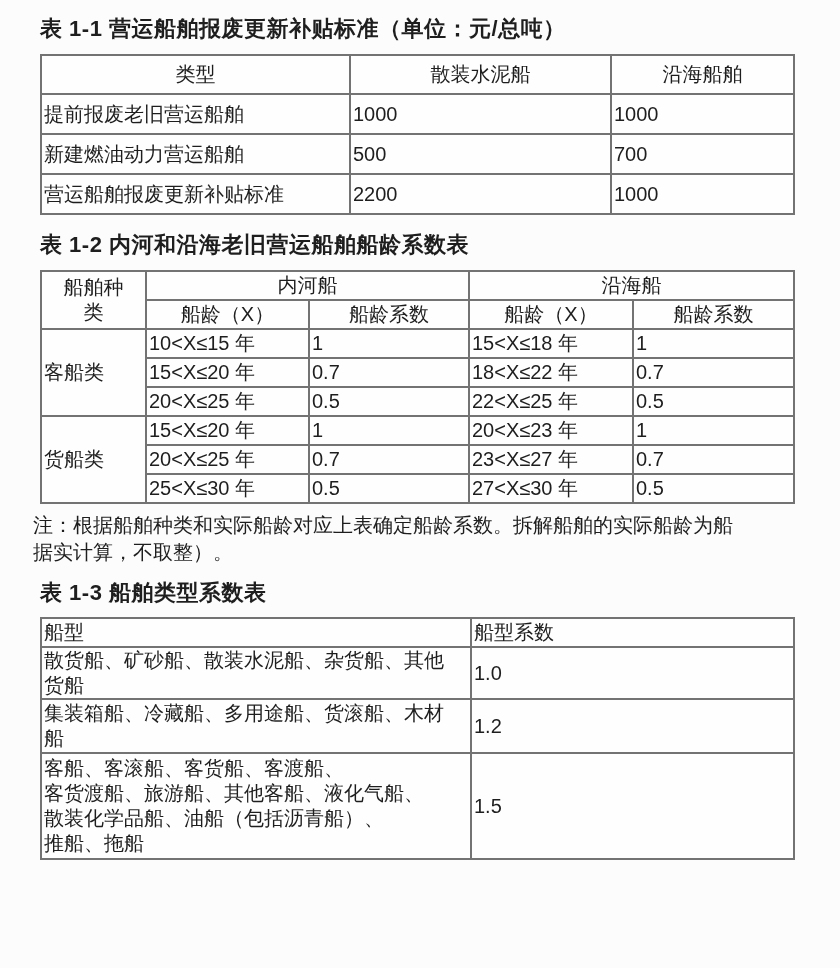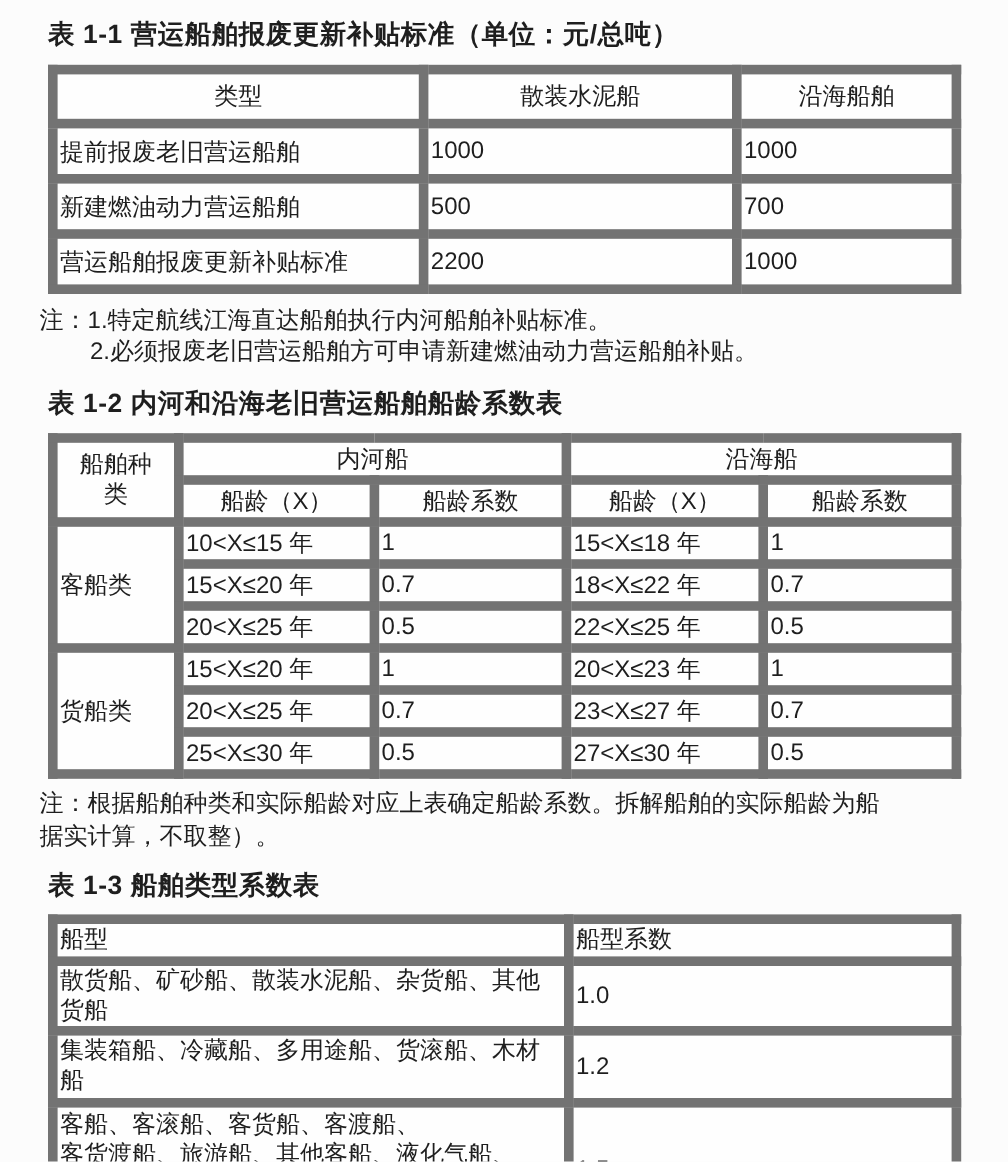--- a/index.html
+++ b/index.html
@@ -23,21 +23,21 @@
   #title-2 { margin-top: 15px; margin-bottom: 10px; }
   #title-3 { margin-top: 12px; margin-bottom: 9px; }
 
   table {
     border-collapse: collapse;
     table-layout: fixed;
     width: 753px;
     background: #fefefe;
   }
   td, th {
-    border: 8px solid #737373;
+    border: 2px solid #737373;
     vertical-align: middle;
     font-size: 20px;
     font-weight: 400;
     padding: 0 2px;
     overflow: hidden;
   }
   .h39 td, .h39 th { height: 37px; }
   .h40 td { height: 38px; }
   .h27 td, .h27 th { height: 23px; }
   .pre { white-space: pre-line; line-height: 25px; }
@@ -88,24 +88,20 @@
         <td>700</td>
       </tr>
       <tr class="h40">
         <td>营运船舶报废更新补贴标准</td>
         <td>2200</td>
         <td>1000</td>
       </tr>
     </tbody>
   </table>
 
-  <div class="note" id="note-1">
-    <div class="note-line-1">注：1.特定航线江海直达船舶执行内河船舶补贴标准。</div>
-    <div class="note-line-2">2.必须报废老旧营运船舶方可申请新建燃油动力营运船舶补贴。</div>
-  </div>
 
   <div class="tbl-title" id="title-2">表 1-2 内河和沿海老旧营运船舶船龄系数表</div>
 
   <table id="table-2">
     <colgroup>
         <col style="width:105px">
         <col style="width:163px">
         <col style="width:160px">
         <col style="width:164px">
         <col style="width:161px">

